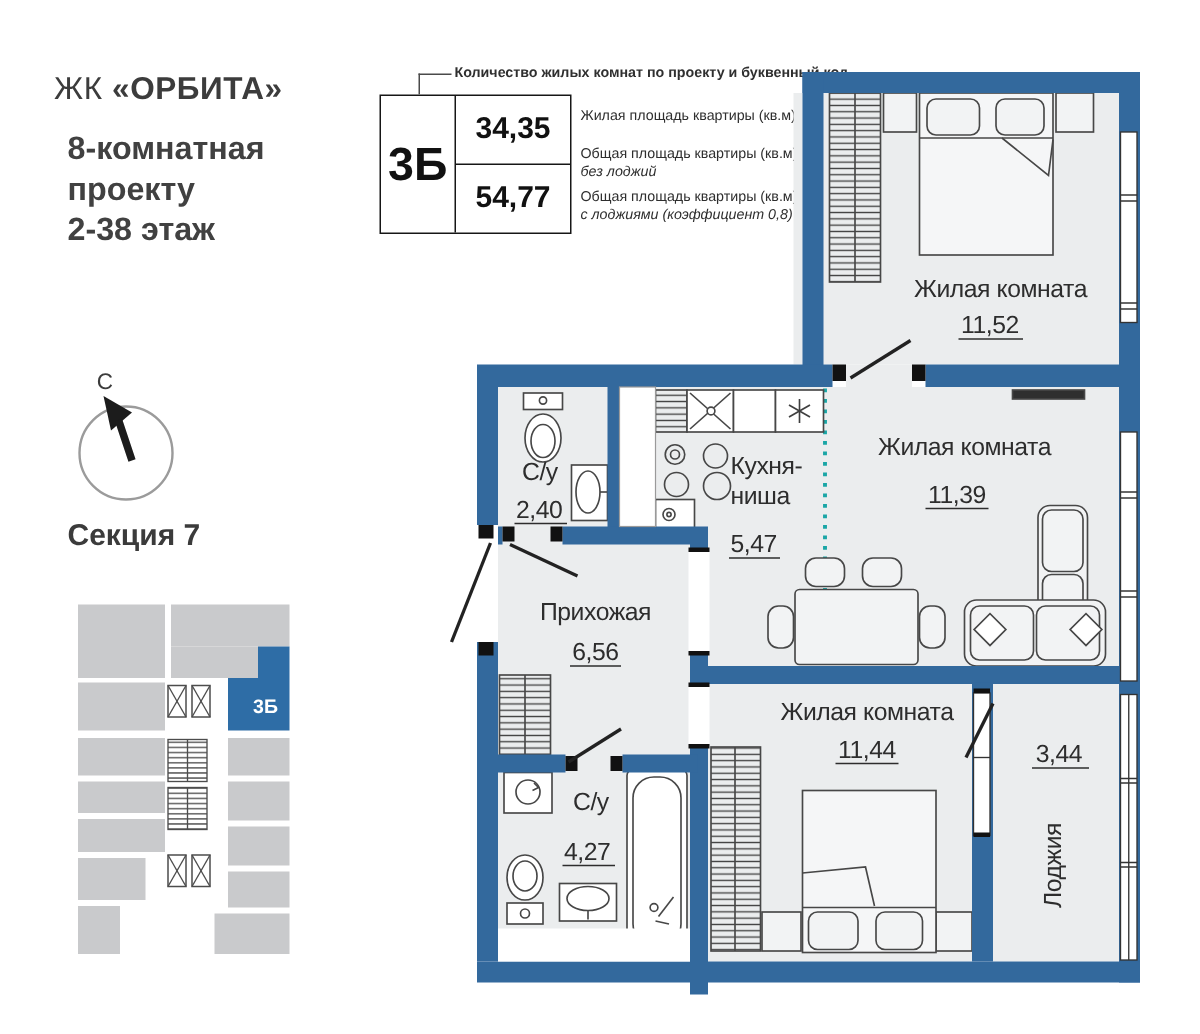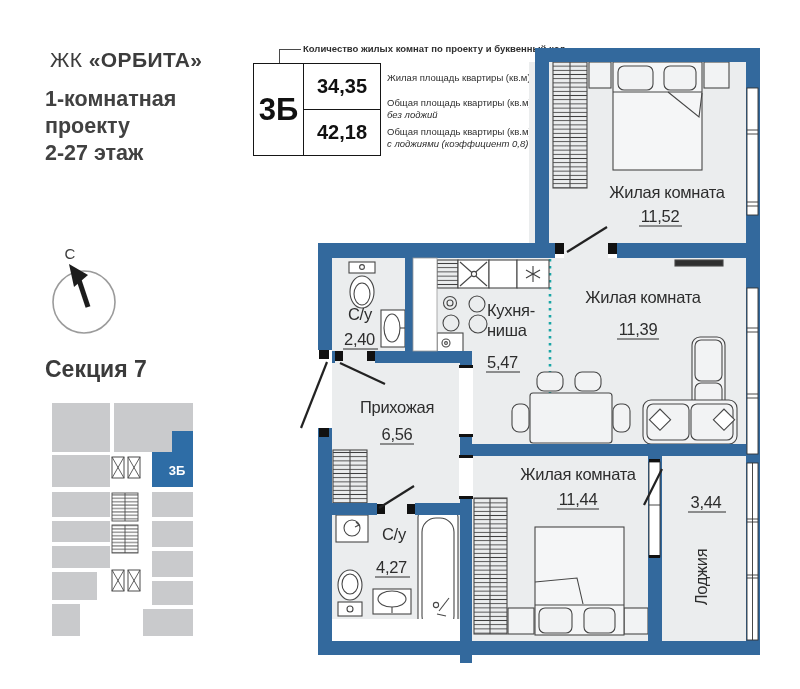--- a/index.html
+++ b/index.html
@@ -1,24 +1,24 @@
 <!DOCTYPE html>
 <html><head>
 <meta charset="utf-8">
 <style>
   html,body{margin:0;padding:0;background:#ffffff;}
   #stage{position:relative;width:800px;height:689px;background:#fff;overflow:hidden;
          font-family:"Liberation Sans",sans-serif;color:#3d3d3d;}
   .abs{position:absolute;}
   
-  .brand{left:50px;top:48px;font-size:21px;letter-spacing:.4px;color:#3c3c3c;}
+  .brand{left:36px;top:48px;font-size:21px;letter-spacing:.4px;color:#3c3c3c;}
   .brand .pfx{font-weight:400;}
   .brand .nm{font-weight:800;}
   .subtitle{left:45px;top:86px;font-size:21.5px;font-weight:800;line-height:27px;color:#414141;}
-  .section-title{left:45px;top:356px;font-size:23px;font-weight:800;color:#3b3b3b;}
+  .section-title{left:45px;top:346px;font-size:20px;font-weight:800;color:#3b3b3b;}
   
   .callout-text{left:303px;top:43px;font-size:9.5px;color:#2f2f2f;white-space:nowrap;font-weight:600;}
   .callout-bracket{left:279px;top:49px;width:21px;height:13px;
                    border-top:1.5px solid #4a4a4a;border-left:1.5px solid #4a4a4a;}
   .legend-table{left:253px;top:63px;width:126px;height:91px;border:1.7px solid #161616;
                 display:flex;background:#fff;}
   .legend-code{width:49px;border-right:1.7px solid #161616;display:flex;align-items:center;
                justify-content:center;font-size:31px;font-weight:800;color:#111;}
   .legend-vals{flex:1;display:flex;flex-direction:column;}
   .legend-vals .v{flex:1;display:flex;align-items:center;justify-content:center;
@@ -36,33 +36,33 @@
 </head>
 <body>
 
 <div id="stage">
 
   <div class="abs brand">
     <span class="pfx">ЖК</span>
     <span class="nm">«ОРБИТА»</span>
   </div>
   <div class="abs subtitle">
-    <div>1-комнатная</div>
+    <div>8-комнатная</div>
     <div>проекту</div>
-    <div>2-27 этаж</div>
+    <div>2-38 этаж</div>
   </div>
 
   <div class="abs callout-bracket"></div>
   <div class="abs callout-text">Количество жилых комнат по проекту и буквенный код</div>
 
   <div class="abs legend-table">
     <div class="legend-code">3Б</div>
     <div class="legend-vals">
       <div class="v">34,35</div>
-      <div class="v">42,18</div>
+      <div class="v">54,77</div>
     </div>
   </div>
   <div class="abs ldesc" style="top:72px;">
     <div class="l1">Жилая площадь квартиры (кв.м)</div>
   </div>
   <div class="abs ldesc" style="top:97px;">
     <div class="l1">Общая площадь квартиры (кв.м)</div>
     <div class="l2">без лоджий</div>
   </div>
   <div class="abs ldesc" style="top:126px;">

